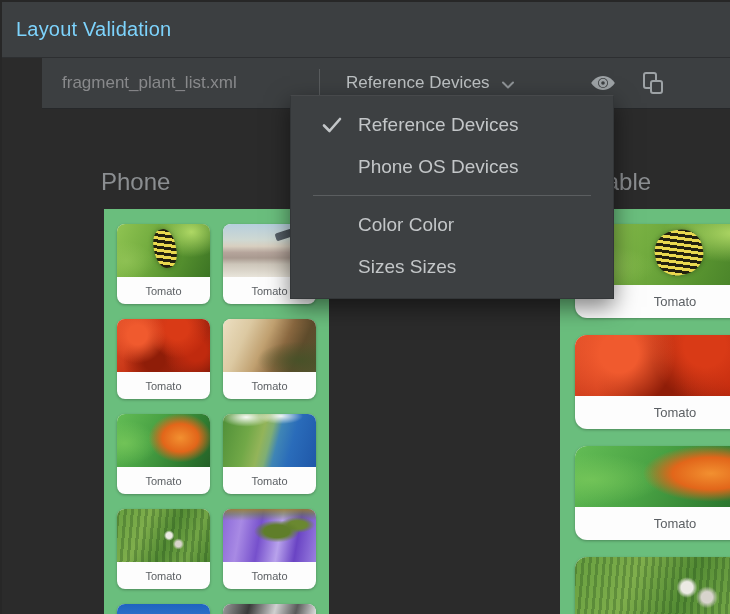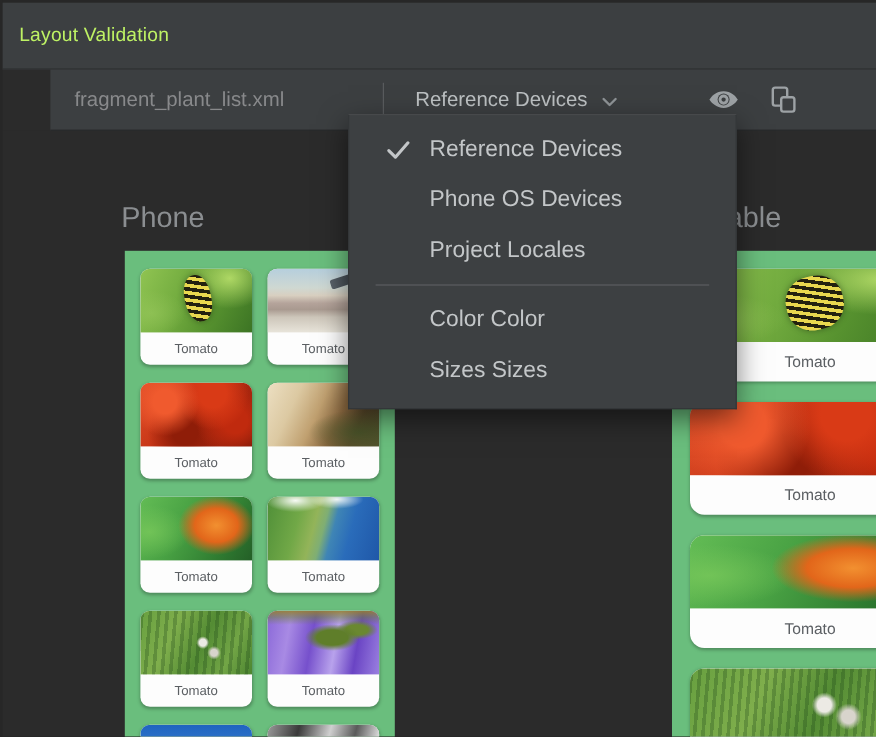--- a/index.html
+++ b/index.html
@@ -10,21 +10,21 @@
     border-top:2px solid #272727; border-left:2px solid #272727;
     box-sizing:border-box;
   }
   
   .titlebar{
     position:absolute; left:0; top:0; right:0; height:55px;
     background:var(--panel,#3c3f41); border-bottom:1px solid #2d2f31;
   }
   .titlebar .title{
     position:absolute; left:14px; top:0; line-height:55px;
-    font-size:16px; color:#bef264; letter-spacing:.2px;
+    font-size:20px; color:#7dd3fc; letter-spacing:.2px;
   }
   
   .toolbar{
     position:absolute; left:0; top:56px; right:0; height:50px;
     background:var(--panel,#3c3f41); border-bottom:1px solid #26282a;margin-left:40px;
   }
   .file-tab{
     position:absolute; left:20px; top:0; line-height:50px;
     font-size:17px; color:#88898b; cursor:default;
   }
@@ -250,23 +250,20 @@
     <div>
         <div class="menu-item">
           <svg class="check" width="22" height="18" viewBox="0 0 22 18">
             <polyline points="3,9.5 8.5,15 19,3" fill="none" stroke="#c3c6c8" stroke-width="2.6" stroke-linecap="round" stroke-linejoin="round"></polyline>
           </svg>
           <span>Reference Devices</span>
         </div>
         <div class="menu-item">
           <span>Phone OS Devices</span>
         </div>
-        <div class="menu-item">
-          <span>Project Locales</span>
-        </div>
       </div>
     <div class="menu-sep"></div>
     <div>
         <div class="menu-item">
           <span>Color Color</span>
         </div>
         <div class="menu-item">
           <span>Sizes Sizes</span>
         </div>
       </div>

